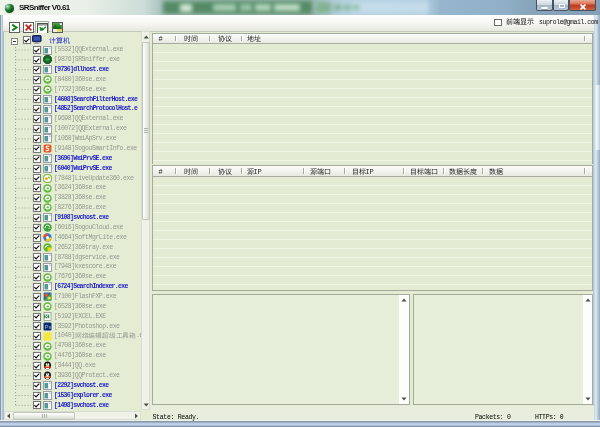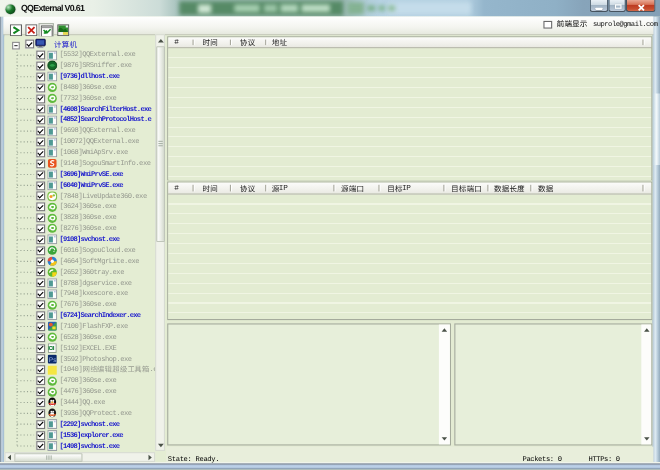--- a/index.html
+++ b/index.html
@@ -141,21 +141,21 @@
   <div class="blurblock" style="left:213px;top:4px;width:23px;height:6.5px;background:#a5ceb0"></div>
   <div class="blurblock" style="left:240px;top:4px;width:12px;height:6.5px;background:#9cc6a8"></div>
   <div class="blurblock" style="left:255px;top:3.5px;width:16px;height:7px;background:#b2d6bc"></div>
   <div class="blurblock" style="left:274px;top:3.5px;width:26px;height:7.5px;background:#bcdcc4"></div>
   <div class="blurblock" style="left:316px;top:2px;width:15px;height:11px;background:#84b292"></div>
   <div class="blurblock" style="left:352px;top:2px;width:76px;height:11px;background:#c4dcea"></div>
   <div class="blurblock" style="left:334px;top:5px;width:7px;height:5px;background:#7ab08a"></div>
   <div class="blurblock" style="left:344px;top:5px;width:6px;height:5px;background:#84b894"></div>
   <div class="blurblock" style="left:353px;top:5px;width:6px;height:5px;background:#8cbc98"></div>
   <div id="appicon"></div>
-  <span id="apptitle">QQExternal V0.61</span>
+  <span id="apptitle">SRSniffer V0.61</span>
   <div class="capbtn" style="left:535.5px;width:17.5px;background:linear-gradient(#e9f0f5,#cdd9e3 45%,#a2b4c4 50%,#bccadb)"></div>
   <div class="capbtn" style="left:553px;width:16px;background:linear-gradient(#e9f0f5,#cdd9e3 45%,#a2b4c4 50%,#bccadb)"></div>
   <div class="capbtn" style="left:569px;width:27px;background:linear-gradient(#e8a894,#d87458 40%,#bd3c22 50%,#c64c2e 80%,#d06848)"></div>
   <div style="position:absolute;left:541px;top:6.8px;width:6.5px;height:1.8px;background:#fff;border-radius:1px;box-shadow:0 0.5px 1px #0006"></div>
   <div style="position:absolute;left:558.8px;top:3.8px;width:5.8px;height:4.6px;border:1.3px solid #fff;box-shadow:0 0 1px #0006;background:transparent"></div>
   <svg style="position:absolute;left:579px;top:3px" width="8" height="8" viewBox="0 0 9 9">
       <path d="M1.8 1.8 L7.2 7.2 M7.2 1.8 L1.8 7.2" stroke="#fff" stroke-width="1.9"></path>
     </svg>
 </div>
 

